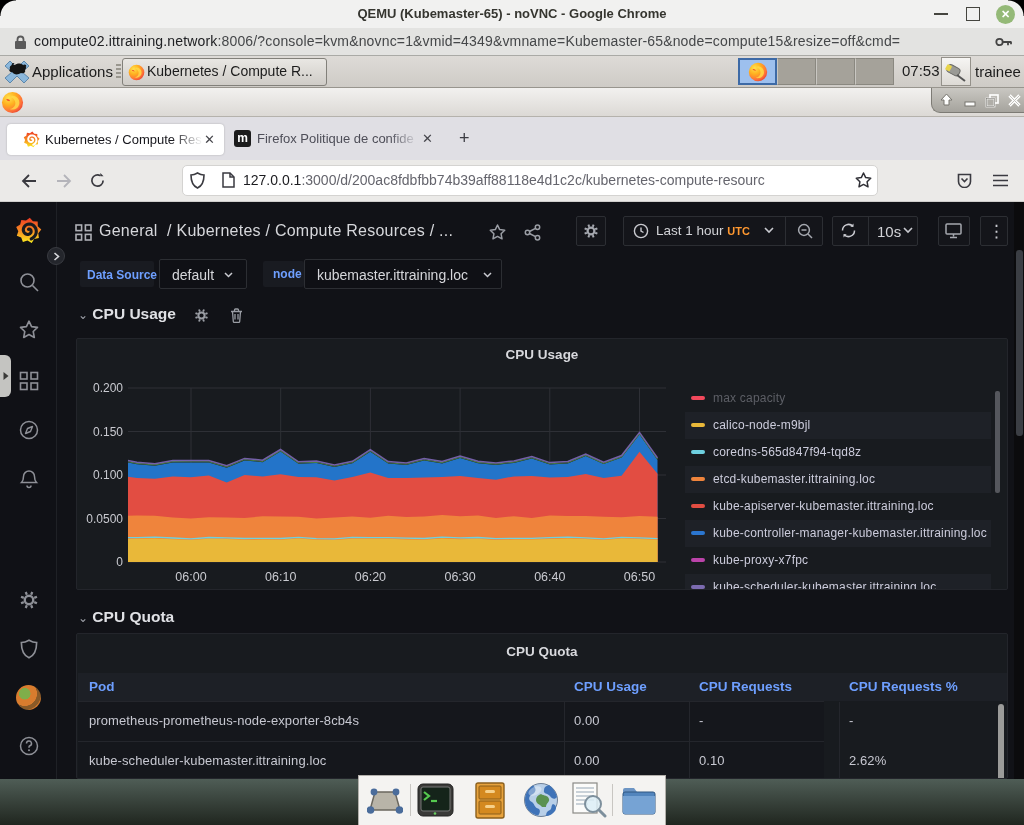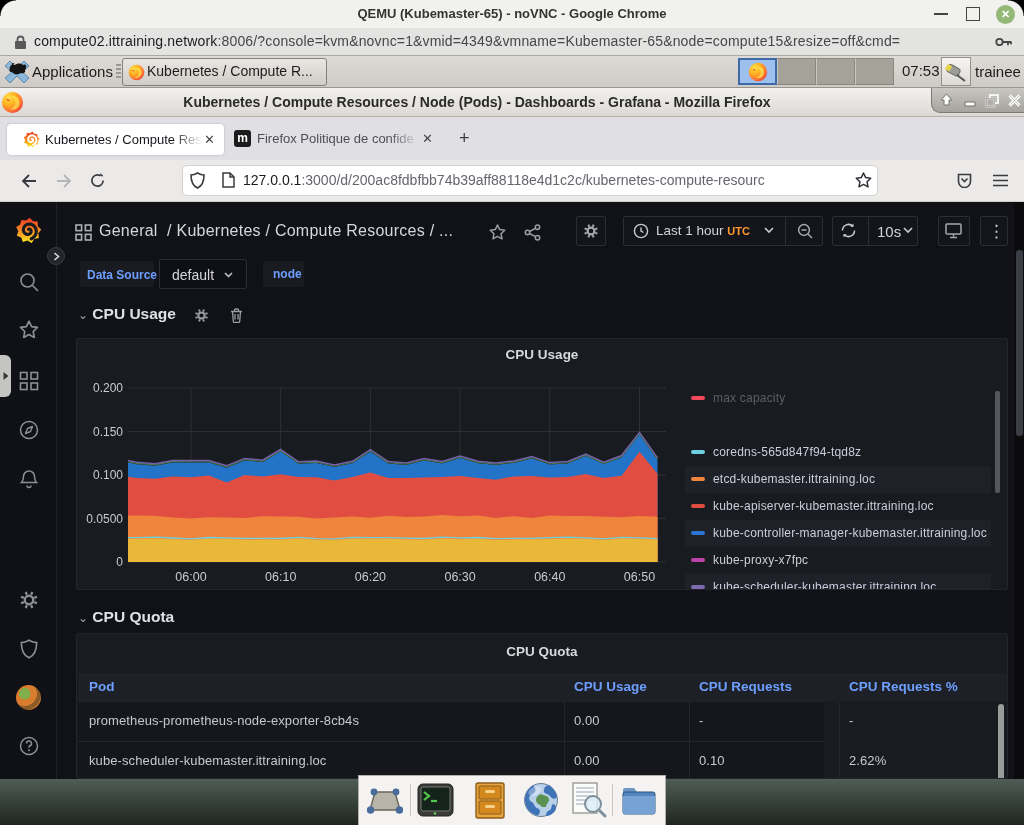--- a/index.html
+++ b/index.html
@@ -166,21 +166,20 @@
   </div>
   <div class="abs" id="trainee">trainee</div>
 </div>
 
 <div class="abs" id="fftitle">
   <svg class="abs" style="left:1px;top:3px" width="23" height="23" viewBox="0 0 24 24">
       <circle cx="12" cy="12" r="11" fill="url(#ffg)"></circle>
       <path d="M12 5a7.2 7.2 0 0 1 7.2 7.2 7.2 7.2 0 0 1-10 6.6c3.3-.2 5.8-2.9 5.8-6.2 0-2.9-2-5.4-4.8-6.2A7 7 0 0 1 12 5z" fill="#ffd847" opacity=".85"></path>
       <path d="M5.5 8.5c1.8-.6 3.4.3 4 2-1.8.3-3.4-.4-4-2z" fill="#f2572b"></path>
     </svg>
-  <div class="abs txt">Kubernetes / Compute Resources / Node (Pods) - Dashboards - Grafana - Mozilla Firefox</div>
 </div>
 <div class="abs" style="left:931px;top:88px;width:93px;height:25px;background:linear-gradient(#c9c7c2,#a5a39d);border:1px solid #7d7b75;border-top:none;border-right:none;border-radius:0 0 0 9px"></div>
 <svg class="abs" style="left:938px;top:92px" width="17" height="17" viewBox="0 0 17 17">
     <path d="M8.5 2L14 8h-3v5H6V8H3z" fill="#fdfdfc" stroke="#77756f" stroke-width="1"></path>
   </svg>
 <svg class="abs" style="left:962px;top:92px" width="16" height="17" viewBox="0 0 16 17">
     <rect x="3" y="10" width="10" height="4" fill="#fdfdfc" stroke="#77756f" stroke-width="1"></rect>
   </svg>
 <svg class="abs" style="left:984px;top:92px" width="17" height="17" viewBox="0 0 17 17">
     <rect x="6" y="3" width="8" height="8" fill="none" stroke="#fdfdfc" stroke-width="1.7"></rect>
@@ -368,20 +367,26 @@
       <span class="abs" style="left:7px;top:7px">Data Source</span>
     </div>
   <div class="abs vdrop" style="left:159px;width:88px">
       <span class="abs" style="left:12px;top:7px">default</span>
     <svg class="abs" style="left:64px;top:12px" width="9" height="6" viewBox="0 0 9 6">
         <path d="M1 1l3.5 3.5L8 1" fill="none" stroke="#c9cad0" stroke-width="1.5"></path>
       </svg>
     </div>
   <div class="abs chip" style="left:263px;width:41px">
       <span class="abs" style="left:10px;top:6px">node</span>
+    </div>
+  <div class="abs vdrop" style="left:304px;width:198px">
+      <span class="abs" style="left:12px;top:7px">kubemaster.ittraining.loc</span>
+    <svg class="abs" style="left:178px;top:12px" width="9" height="6" viewBox="0 0 9 6">
+        <path d="M1 1l3.5 3.5L8 1" fill="none" stroke="#c9cad0" stroke-width="1.5"></path>
+      </svg>
     </div>
 
   <svg class="abs" style="left:194px;top:106px" width="15" height="15" viewBox="0 0 15 15">
       <circle cx="7.5" cy="7.5" r="3.1" fill="none" stroke="#9a9da4" stroke-width="2"></circle>
       <g stroke="#9a9da4" stroke-width="1.9">
         <path d="M11.38 9.11L13.51 9.99 M9.11 11.38L9.99 13.51 M5.89 11.38L5.01 13.51 M3.62 9.11L1.49 9.99 M3.62 5.89L1.49 5.01 M5.89 3.62L5.01 1.49 M9.11 3.62L9.99 1.49 M11.38 5.89L13.51 5.01"></path>
       </g>
     </svg>
   <svg class="abs" style="left:230px;top:106px" width="13" height="15" viewBox="0 0 13 15">
       <g fill="none" stroke="#9a9da4" stroke-width="1.3">
@@ -425,20 +430,24 @@
     <text x="293.4" y="242" text-anchor="middle" font-family="Liberation Sans, sans-serif" font-size="12.5" fill="#c9cad0">06:20</text>
     <text x="383.1" y="242" text-anchor="middle" font-family="Liberation Sans, sans-serif" font-size="12.5" fill="#c9cad0">06:30</text>
     <text x="472.8" y="242" text-anchor="middle" font-family="Liberation Sans, sans-serif" font-size="12.5" fill="#c9cad0">06:40</text>
     <text x="562.5" y="242" text-anchor="middle" font-family="Liberation Sans, sans-serif" font-size="12.5" fill="#c9cad0">06:50</text>
     </svg>
     <div class="abs title">CPU Usage</div>
     <div class="abs lrow" style="top:46px">
         <div class="abs ldash" style="background:#f2495c"></div>
         <div class="abs ltxt" style="color:#5d5f66">max capacity</div>
       </div>
+    <div class="abs lrow alt" style="top:73px">
+        <div class="abs ldash" style="background:#e9b839"></div>
+        <div class="abs ltxt" style="color:#ccccdc">calico-node-m9bjl</div>
+      </div>
     <div class="abs lrow" style="top:100px">
         <div class="abs ldash" style="background:#6ed0e0"></div>
         <div class="abs ltxt" style="color:#ccccdc">coredns-565d847f94-tqd8z</div>
       </div>
     <div class="abs lrow" style="top:154px">
         <div class="abs ldash" style="background:#e24d42"></div>
         <div class="abs ltxt" style="color:#ccccdc">kube-apiserver-kubemaster.ittraining.loc</div>
       </div>
     <div class="abs lrow alt" style="top:127px">
         <div class="abs ldash" style="background:#ef843c"></div>

